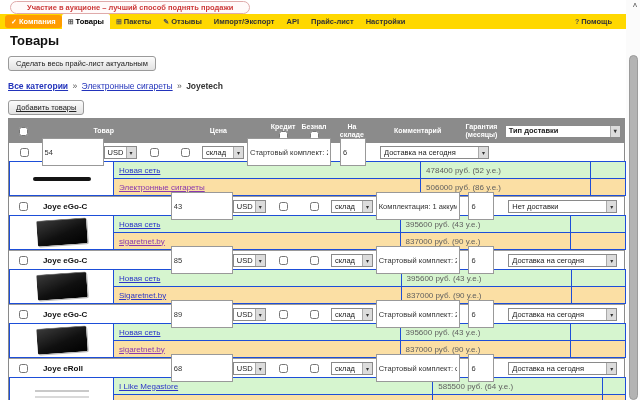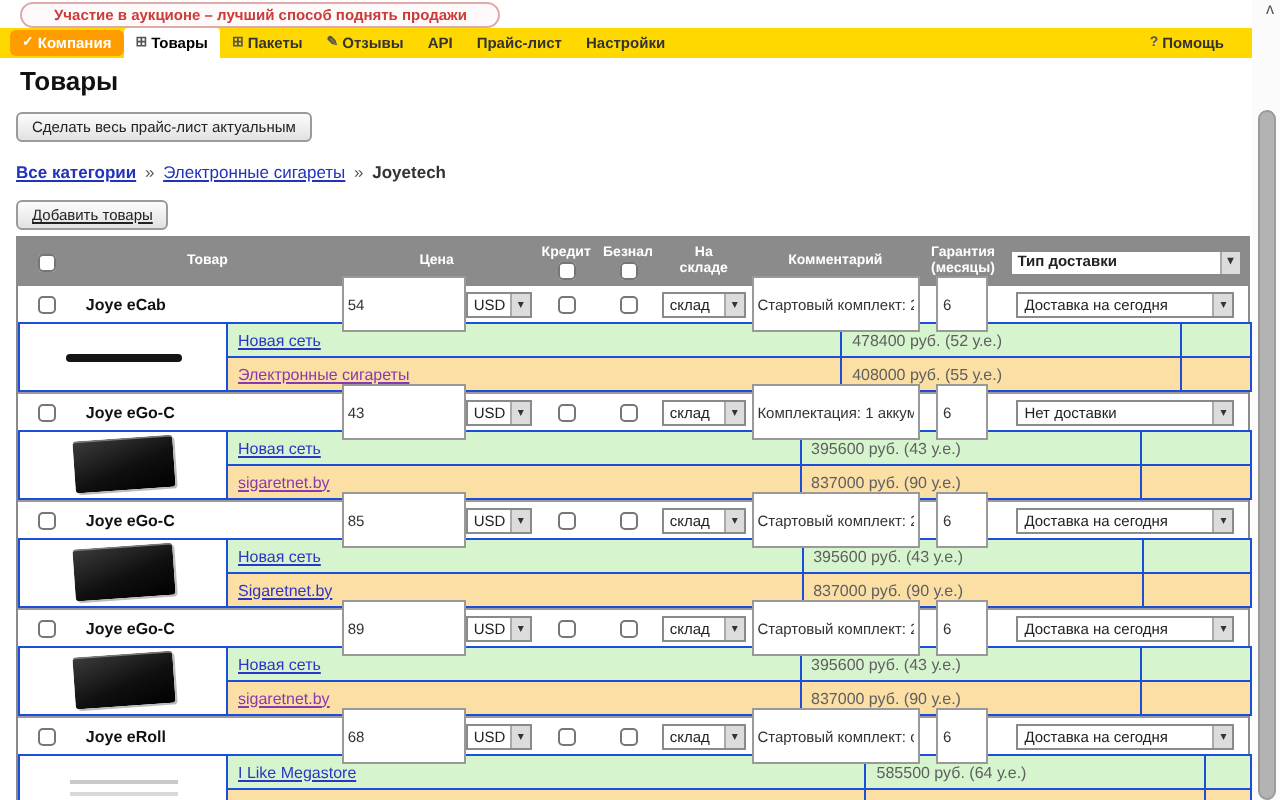--- a/index.html
+++ b/index.html
@@ -111,20 +111,23 @@
     </div>
     <div class="nav-item">
       <span class="mini-ic">⊞</span>
       <span>Пакеты</span>
     </div>
     <div class="nav-item">
       <span class="mini-ic">✎</span>
       <span>Отзывы</span>
     </div>
     <div class="nav-item">
+      <span>Импорт/Экспорт</span>
+    </div>
+    <div class="nav-item">
       <span>API</span>
     </div>
     <div class="nav-item">
       <span>Прайс-лист</span>
     </div>
     <div class="nav-item">
       <span>Настройки</span>
     </div>
     <div class="nav-item nav-help">
       <span class="mini-ic">?</span>
@@ -175,21 +178,20 @@
           <span class="arr">▾</span>
         </div>
       </div>
     </div>
     <div id="groups">
   <div class="group">
     <div class="prow">
       <div class="w-check">
               <input type="checkbox" style="">
             </div>
-      <div class="w-name p-name">Joye eCab</div>
       <div class="w-price">
         <input class="txt in-price" value="54" style="">
         <div class="fake-select sel-cur">
           <span>USD</span>
           <span class="arr">▾</span>
         </div>
       </div>
       <div class="w-credit">
               <input type="checkbox" style="">
             </div>
@@ -218,21 +220,21 @@
     <table class="comp">
       <tbody>
               <tr class="row-g">
         <td class="td-img" rowspan="2"><span class="pimg img-pen"></span></td>
         <td class="td-shop"><a href="#" class="shop">Новая сеть</a></td>
         <td class="td-price">478400 руб. (52 у.е.)</td>
         <td class="td-fill"></td>
       </tr>
       <tr class="row-o">
         <td class="td-shop"><a href="#" class="shop visited">Электронные сигареты</a></td>
-        <td class="td-price">408000 руб. (55 у.е.)</td>
+        <td class="td-price">506000 руб. (86 у.е.)</td>
         <td class="td-fill"></td>
       </tr>
     </tbody>
           </table>
   </div>
 
   <div class="group">
     <div class="prow">
       <div class="w-check">
               <input type="checkbox" style="">

